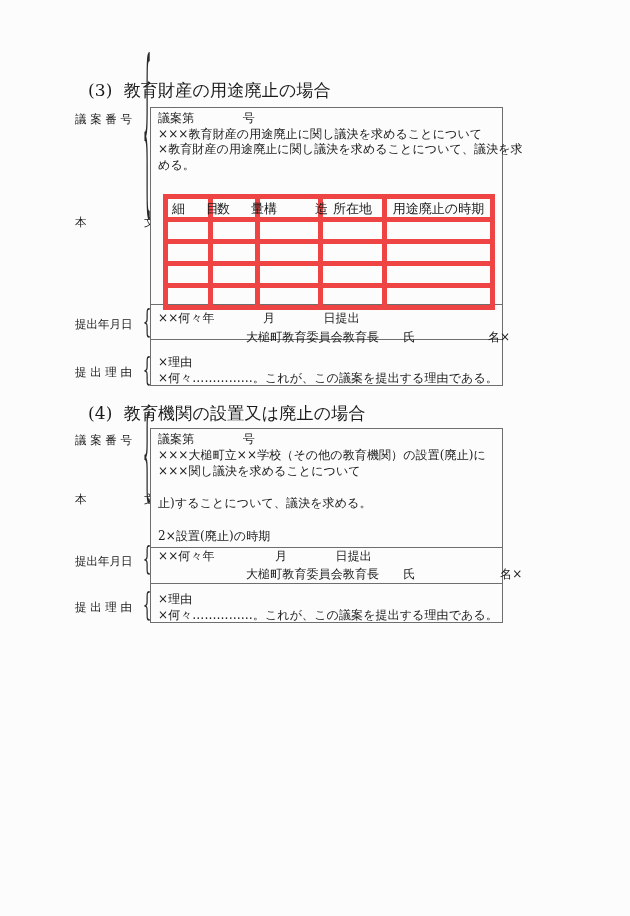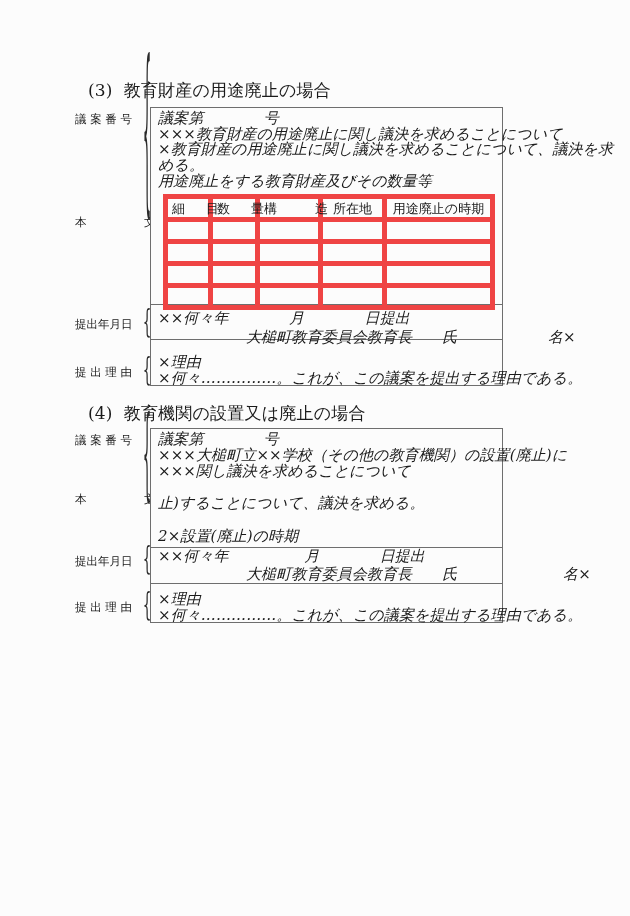--- a/index.html
+++ b/index.html
@@ -66,25 +66,24 @@
     line-height: 1;
     color: #2a2a2a;
     font-family: "DejaVu Serif", "Liberation Serif", serif;
     transform-origin: center center;
     white-space: nowrap;
   }
 
   
   .btext {
     position: absolute;
-    font-size: 15px;
+    font-size: 12px;
     line-height: 15.6px;
     white-space: pre;
     letter-spacing: 0.1px;
-    font-style: italic;
   }
 
   
   .grid {
     position: absolute;
     border-collapse: collapse;
     table-layout: fixed;
   }
   .grid td {
     border: 5px solid #ef4444;
@@ -122,21 +121,20 @@
 
   <div class="form-block" style="left:150px; top:107px; width:353px; height:279px;">
     <div class="row-div" style="top:196px;"></div>
     <div class="row-div" style="top:231px;"></div>
   </div>
 
   <div class="btext" style="left:158px; top:111px;">議案第　　　　号</div>
   <div class="btext" style="left:158px; top:127px;">×××教育財産の用途廃止に関し議決を求めることについて</div>
   <div class="btext" style="left:158px; top:142px;">×教育財産の用途廃止に関し議決を求めることについて、議決を求</div>
   <div class="btext" style="left:158px; top:158px;">める。</div>
-  <div class="btext" style="left:158px; top:174px;">用途廃止をする教育財産及びその数量等</div>
 
   <table class="grid" style="left:163px; top:194px; width:327px;">
     <colgroup>
       <col style="width:45px">
         <col style="width:47px">
         <col style="width:63px">
       <col style="width:64px">
         <col style="width:108px">
     </colgroup>
     <tbody>

